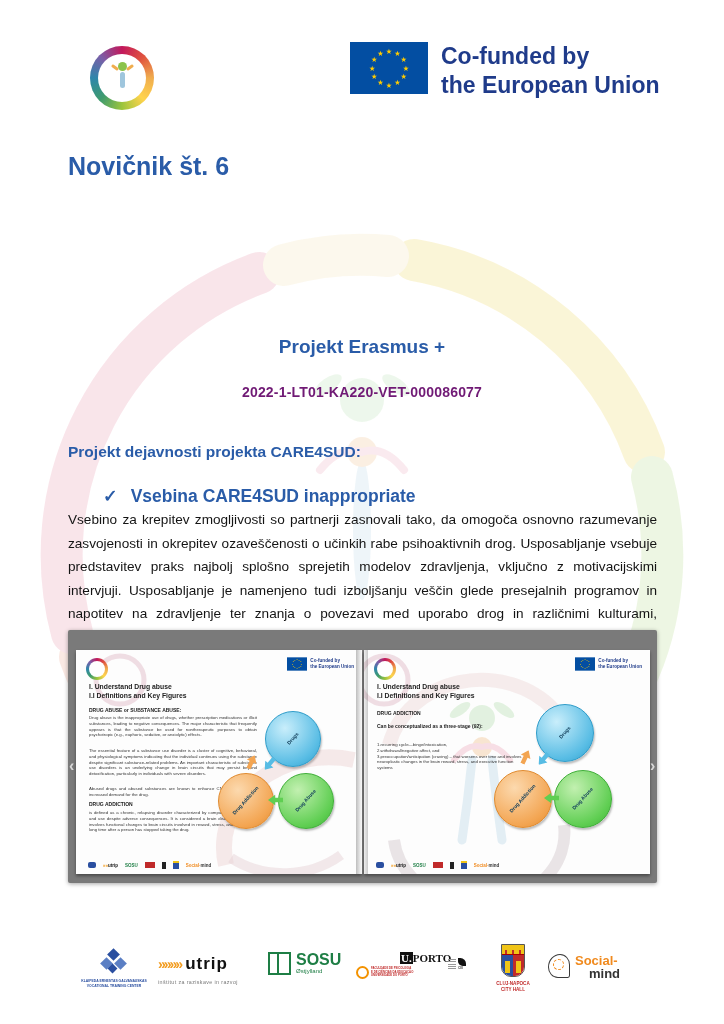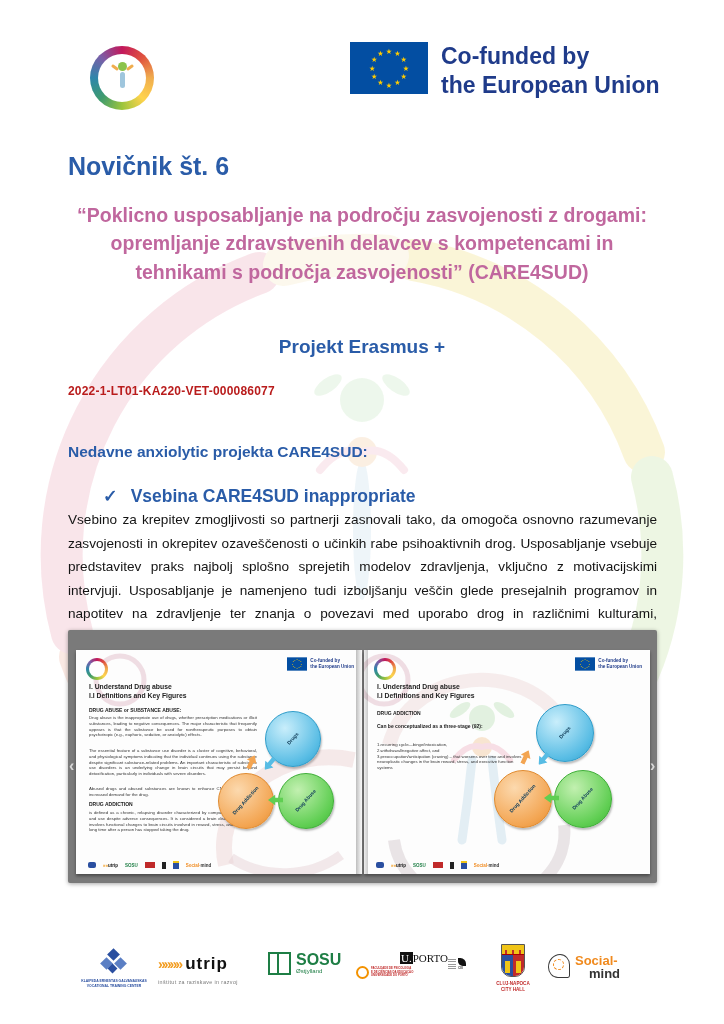--- a/index.html
+++ b/index.html
@@ -17,21 +17,21 @@
   .fig-body{position:absolute;left:22px;top:18px;width:5px;height:16px;border-radius:3px;background:#9fc6dd;}
   .fig-armL{position:absolute;left:13px;top:12px;width:8px;height:3px;border-radius:2px;background:#f0ad4e;transform:rotate(35deg);}
   .fig-armR{position:absolute;left:28px;top:12px;width:8px;height:3px;border-radius:2px;background:#f0ad4e;transform:rotate(-35deg);}
   .eu-badge{display:flex;gap:13px;align-items:flex-start;}
   .eu-text{color:#1f3b8a;font-weight:bold;font-size:23px;line-height:1.28;padding-top:8px;}
   .eu-text-sm{color:#1f3b8a;font-weight:bold;font-size:4.6px;line-height:1.3;padding-top:1px;}
   
   .doc-title{color:#2a5ca8;font-size:25px;font-weight:bold;}
   .subtitle{color:#c0679e;font-size:19.5px;font-weight:bold;text-align:center;line-height:1.45;}
   .proj{color:#2a5ca8;font-size:19px;font-weight:bold;text-align:center;}
-  .code{color:#b91c1c;font-size:12px;font-weight:bold;letter-spacing:.2px;}
+  .code{color:#701a75;font-size:14px;font-weight:bold;text-align:center;letter-spacing:.2px;}
   .sect{color:#2a5ca8;font-size:15.5px;font-weight:bold;}
   .bullet{color:#2a5ca8;font-size:17.5px;font-weight:bold;display:flex;gap:13px;align-items:baseline;}
   .bodytxt{color:#141414;font-size:13.6px;line-height:1.73;text-align:justify;}
   
   .viewer{background:#7a7a7a;border-radius:2px;box-shadow:0 1px 4px rgba(0,0,0,.35);}
   .spage{position:absolute;top:20px;width:286px;height:224px;background:#fdfdfd;overflow:hidden;
          box-shadow:0 2px 3px rgba(0,0,0,.4);}
   .fold{position:absolute;top:20px;left:288px;width:12px;height:224px;
         background:linear-gradient(90deg,rgba(0,0,0,.25),rgba(255,255,255,.1),rgba(0,0,0,.2));}
   .nav-chevron{color:#d8d8d8;font-size:16px;font-weight:bold;line-height:1;cursor:pointer;}
@@ -56,21 +56,21 @@
   
   .lg-small{font-size:3.4px;color:#2a4fa0;font-weight:bold;text-align:center;line-height:1.35;}
   .diamond{width:9px;height:9px;transform:rotate(45deg);position:absolute;}
   .utrip-chev{color:#f29c1f;font-weight:bold;font-size:14px;letter-spacing:-2px;}
   .utrip-word{color:#111;font-weight:bold;font-size:17px;letter-spacing:1px;}
   .utrip-tag{color:#777;font-size:5.3px;letter-spacing:.4px;}
   .sosu-ico{width:19px;height:19px;border:2px solid #1e7e45;position:relative;background:#fff;}
   .sosu-ico::after{content:"";position:absolute;left:7px;top:0;width:2px;height:19px;background:#1e7e45;}
   .sosu-word{color:#1e7e45;font-weight:bold;font-size:16px;line-height:1;}
   .sosu-tag{color:#1e7e45;font-size:6px;}
-  .porto-word{color:#111;font-weight:normal;font-size:11px;font-family:"Liberation Serif",serif;padding-left:44px;}
+  .porto-word{color:#111;font-weight:bold;font-size:11px;font-family:"Liberation Serif",serif;padding-left:44px;}
   .porto-u{background:#111;color:#fff;padding:0 1px;}
   .porto-tag{color:#c02a2a;font-size:2.8px;line-height:1.3;font-weight:bold;}
   .porto-q{width:9px;height:9px;border:2.5px solid #f39200;border-radius:50%;}
   .ciii-lines div{width:8px;height:1px;background:#999;margin:1.2px 0;}
   .ciii-mark{width:8px;height:8px;background:#111;border-radius:0 70% 0 60%;}
   .ciii-word{font-size:3.2px;color:#444;font-weight:bold;}
   .shield{width:22px;height:31px;border:1px solid #555;border-radius:0 0 10px 10px;overflow:hidden;}
   .shield .s-top{height:9px;background:#f0c417;border-bottom:1px solid #a00;display:flex;justify-content:space-around;align-items:flex-end;}
   .shield .s-top i{width:2px;height:4px;background:#c02a2a;}
   .shield .s-bot{height:22px;display:flex;}
@@ -136,27 +136,26 @@
       </g>
     </svg>
     <div class="eu-text">
       <div>Co-funded by</div>
       <div>the European Union</div>
     </div>
   </div>
 
   <div class="abs doc-title" style="left:68px;top:152px;">Novičnik št. 6</div>
 
-  <div class="abs subtitle" style="left:68px;top:201px;width:588px;">“Poklicno usposabljanje na področju zasvojenosti z drogami: opremljanje zdravstvenih delavcev s kompetencami in tehnikami s področja zasvojenosti” (CARE4SUD)</div>
 
   <div class="abs proj" style="left:68px;top:336px;width:588px;">Projekt Erasmus +</div>
 
   <div class="abs code" style="left:68px;top:384px;width:588px;">2022-1-LT01-KA220-VET-000086077</div>
 
-  <div class="abs sect" style="left:68px;top:443px;">Nedavne anxiolytic projekta CARE4SUD:</div>
+  <div class="abs sect" style="left:68px;top:443px;">Projekt dejavnosti projekta CARE4SUD:</div>
 
   <div class="abs bullet" style="left:103px;top:486px;">
     <span>✓</span>
     <span>Vsebina CARE4SUD inappropriate</span>
   </div>
 
   <p class="abs bodytxt" style="left:68px;top:508px;width:589px;margin:0;">Vsebino za krepitev zmogljivosti so partnerji zasnovali tako, da omogoča osnovno razumevanje zasvojenosti in okrepitev ozaveščenosti o učinkih rabe psihoaktivnih drog. Usposabljanje vsebuje predstavitev praks najbolj splošno sprejetih modelov zdravljenja, vključno z motivacijskimi intervjuji. Usposabljanje je namenjeno tudi izboljšanju veščin glede presejalnih programov in napotitev na zdravljenje ter znanja o povezavi med uporabo drog in različnimi kulturami, vrednotami in življenjskimi slogi, da bi se izognili stigmatizaciji ljudi, ki uporabljajo droge ali imajo motnje zaradi rabe drog.</p>
 
   <div class="abs viewer" style="left:68px;top:630px;width:589px;height:253px;">
 

